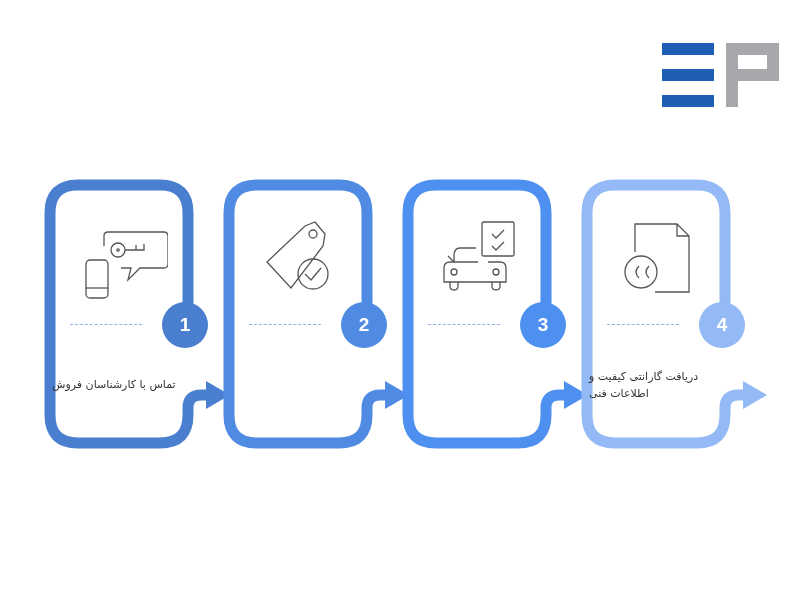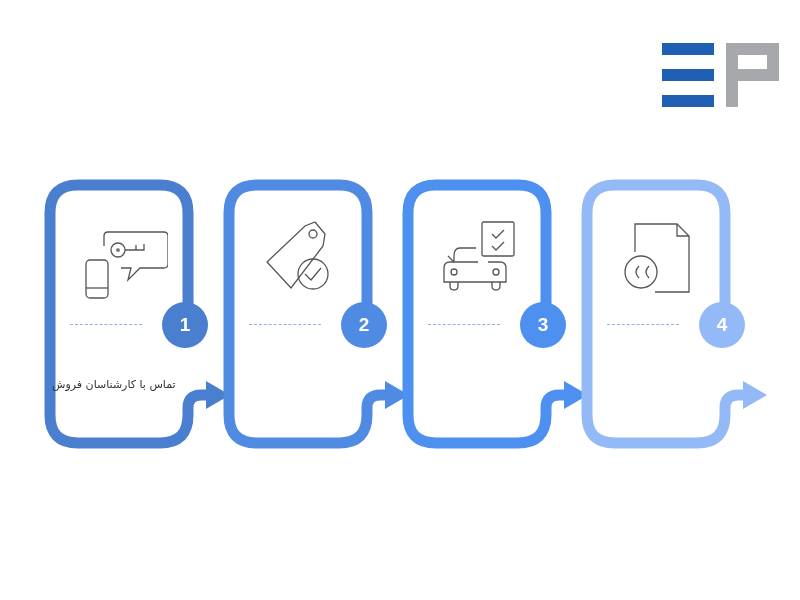--- a/index.html
+++ b/index.html
@@ -89,13 +89,14 @@
   <div class="icon">
     <svg width="90" height="90" viewBox="0 0 90 90" fill="none" stroke="#555" stroke-width="1.3">
       <path d="M20 36 V8 H62 L74 20 V76 H40"></path>
       <path d="M62 8 V20 H74"></path>
       <circle cx="26" cy="56" r="16"></circle>
       <path d="M24 50 Q18 56 24 62 M34 50 Q28 56 34 62"></path>
     </svg>
   </div>
   <div class="dash"></div>
   <div class="num" style="background:#93b9f6">4</div>
+  <div class="label" style="top:190px">دریافت گارانتی کیفیت و اطلاعات فنی</div>
 </div>
 
 </body></html>

